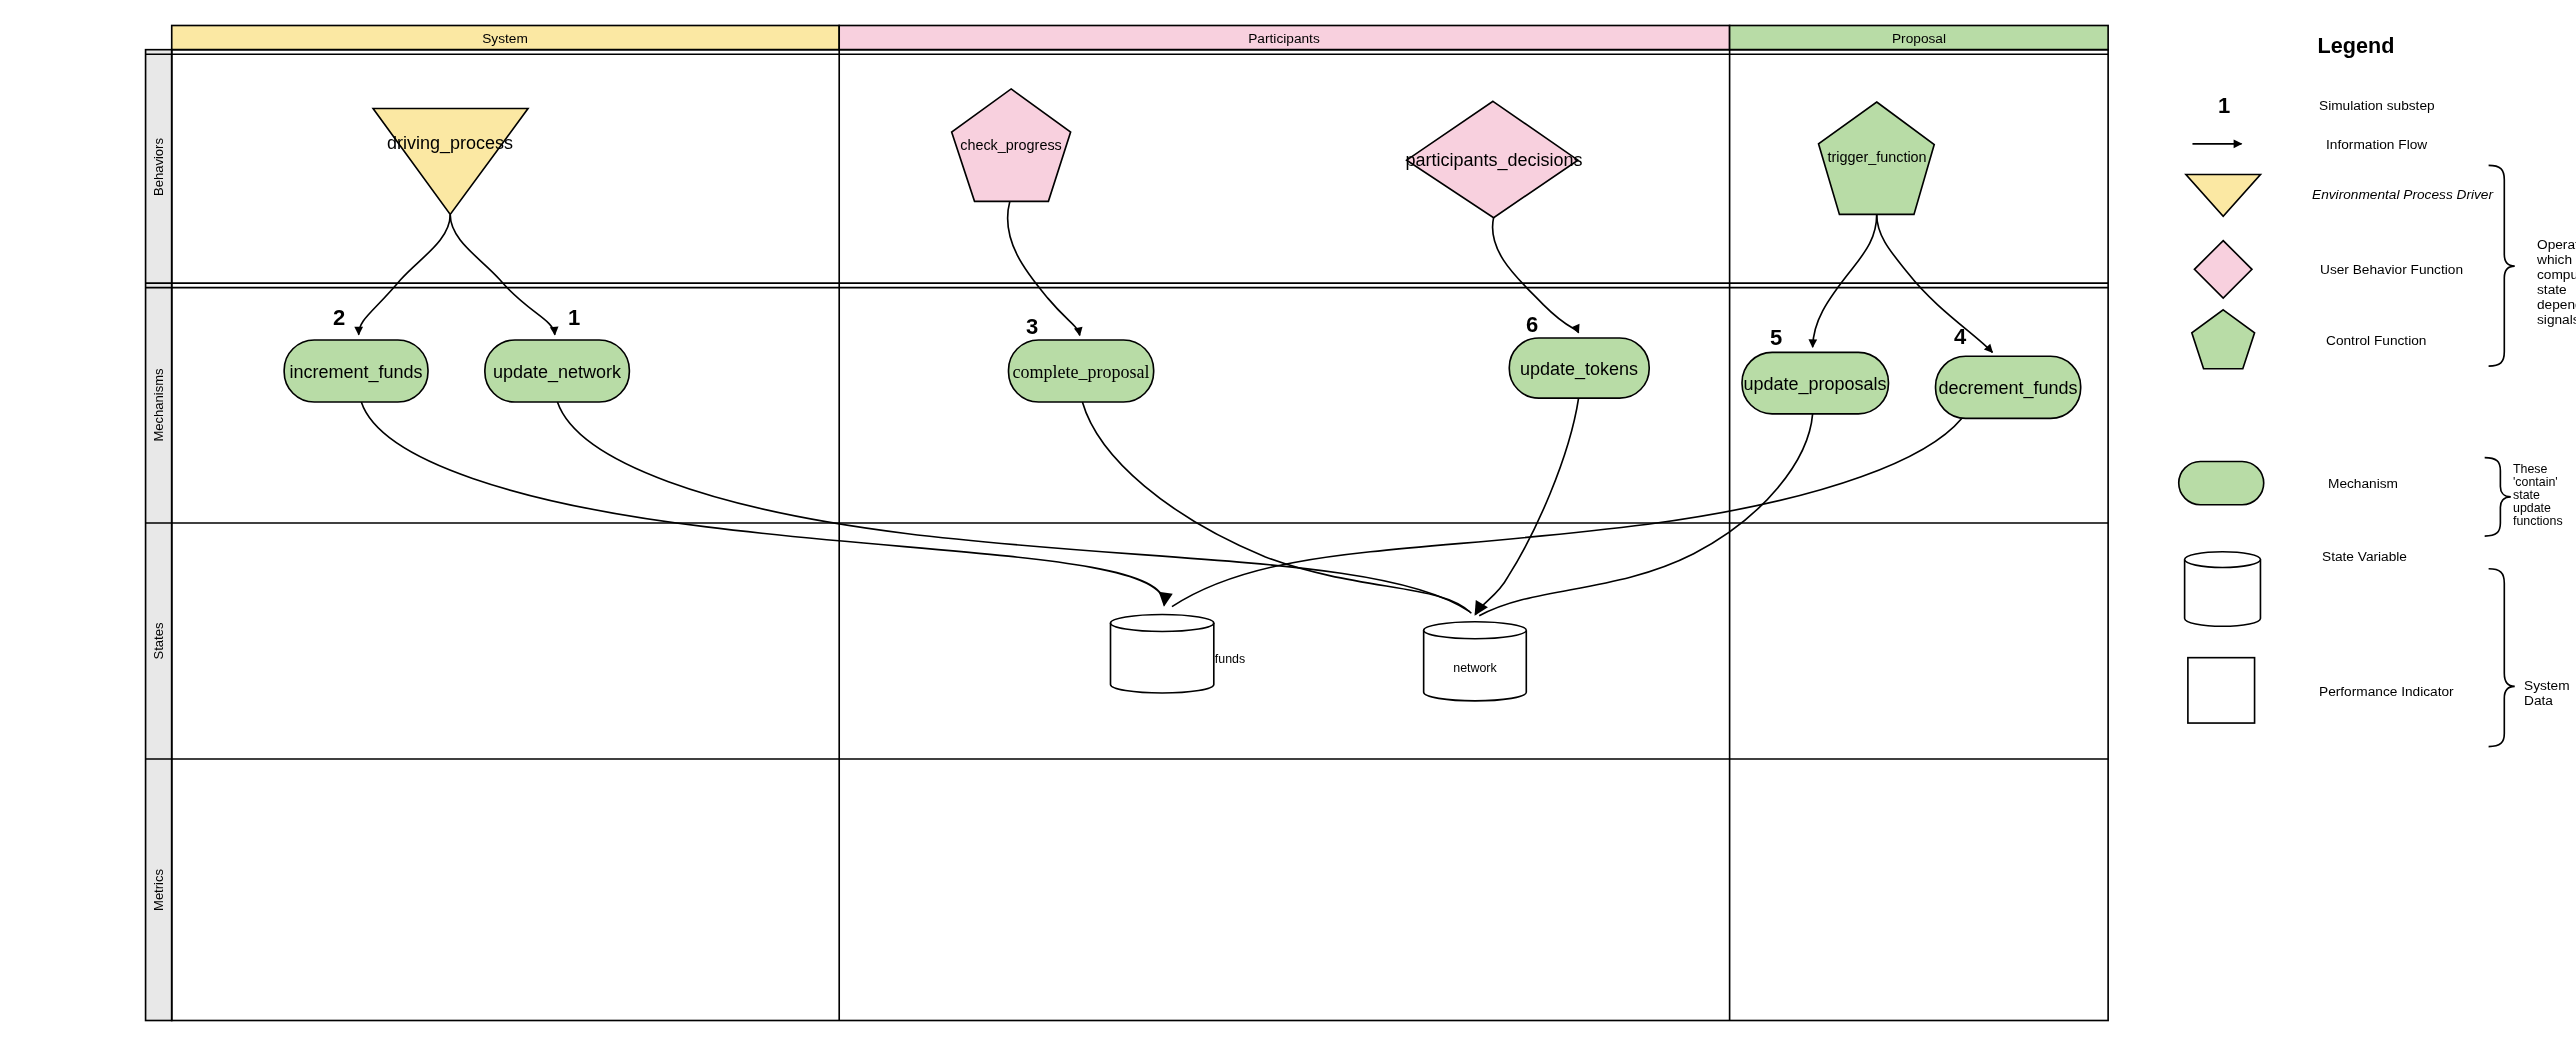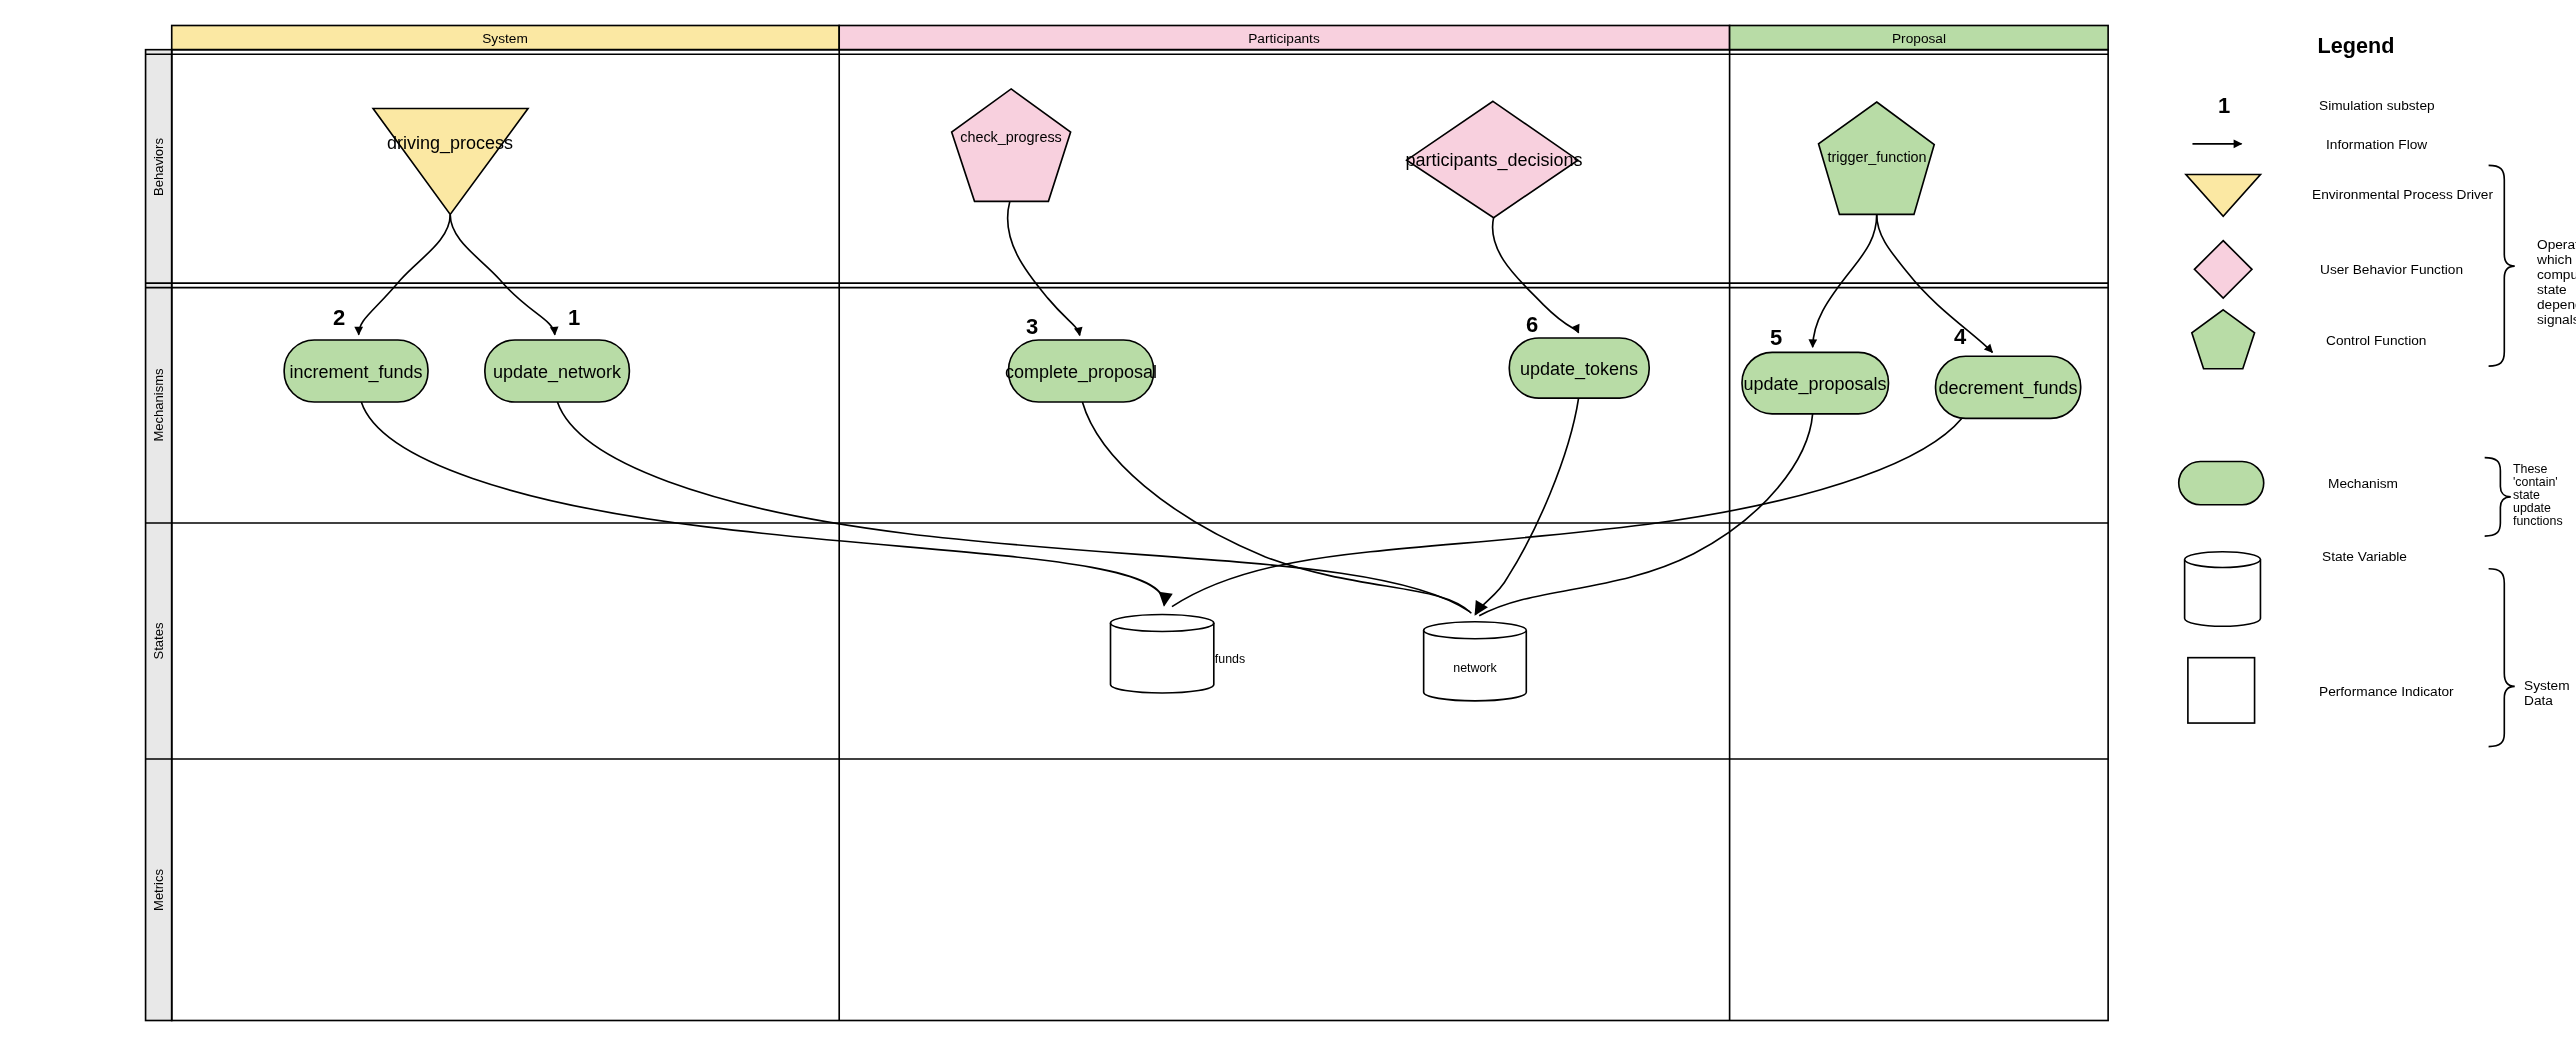--- a/index.html
+++ b/index.html
@@ -116,44 +116,44 @@
   <div class="txt hdr" style="left:505px;top:38px;">System</div>
   <div class="txt hdr" style="left:1284px;top:38px;">Participants</div>
   <div class="txt hdr" style="left:1919px;top:38px;">Proposal</div>
 
   <div class="txt lane-label" style="left:158px;top:167px;">Behaviors</div>
   <div class="txt lane-label" style="left:158px;top:405px;">Mechanisms</div>
   <div class="txt lane-label" style="left:158px;top:641px;">States</div>
   <div class="txt lane-label" style="left:158px;top:890px;">Metrics</div>
 
   <div class="txt node-label" style="left:450px;top:143px;">driving_process</div>
-  <div class="txt node-label-lg" style="left:1011px;top:137px;text-align:center;">check_progress</div>
+  <div class="txt node-label-lg" style="left:1011px;top:145px;text-align:center;">check_progress</div>
   <div class="txt node-label" style="left:1494px;top:160px;">participants_decisions</div>
   <div class="txt node-label-lg" style="left:1877px;top:157px;">trigger_function</div>
   <div class="txt node-label" style="left:356px;top:372px;">increment_funds</div>
   <div class="txt node-label" style="left:557px;top:372px;">update_network</div>
-  <div class="txt node-label" style="left:1081px;top:372px;">complete_proposal</div>
+  <div class="txt node-label" style="left:1081px;top:372px;font-family:Liberation Serif, serif;">complete_proposal</div>
   <div class="txt node-label" style="left:1579px;top:369px;">update_tokens</div>
   <div class="txt node-label" style="left:1815px;top:384px;">update_proposals</div>
   <div class="txt node-label" style="left:2008px;top:388px;">decrement_funds</div>
   <div class="txt cyl-label" style="left:1230px;top:659px;">funds</div>
   <div class="txt cyl-label" style="left:1475px;top:668px;">network</div>
 
   <div class="txt substep" style="left:339px;top:318px;">2</div>
   <div class="txt substep" style="left:574px;top:318px;">1</div>
   <div class="txt substep" style="left:1032px;top:327px;">3</div>
   <div class="txt substep" style="left:1532px;top:325px;">6</div>
   <div class="txt substep" style="left:1776px;top:338px;">5</div>
   <div class="txt substep" style="left:1960px;top:337px;">4</div>
 
   <div class="txt legend-title" style="left:2356px;top:46px;">Legend</div>
   <div class="txt substep" style="left:2224px;top:106px;">1</div>
   <div class="lleft legend-label" style="left:2319px;top:105px;">Simulation substep</div>
   <div class="lleft legend-label" style="left:2326px;top:144px;text-align:right;">Information Flow</div>
-  <div class="lleft legend-label" style="left:2312px;top:194px;">Environmental Process Driver</div>
+  <div class="lleft legend-label" style="left:2312px;top:194px;font-style:italic;">Environmental Process Driver</div>
   <div class="lleft legend-label" style="left:2320px;top:269px;">User Behavior Function</div>
   <div class="lleft legend-label" style="left:2326px;top:340px;">Control Function</div>
   <div class="lleft legend-label" style="left:2328px;top:483px;">Mechanism</div>
   <div class="lleft legend-label" style="left:2322px;top:556px;">State Variable</div>
   <div class="lleft legend-label" style="left:2319px;top:691px;">Performance Indicator</div>
 
   <div class="anno" style="left:2537px;top:237px;">
     <span>Operators</span>
     <span>which</span>
     <span>compute</span>

